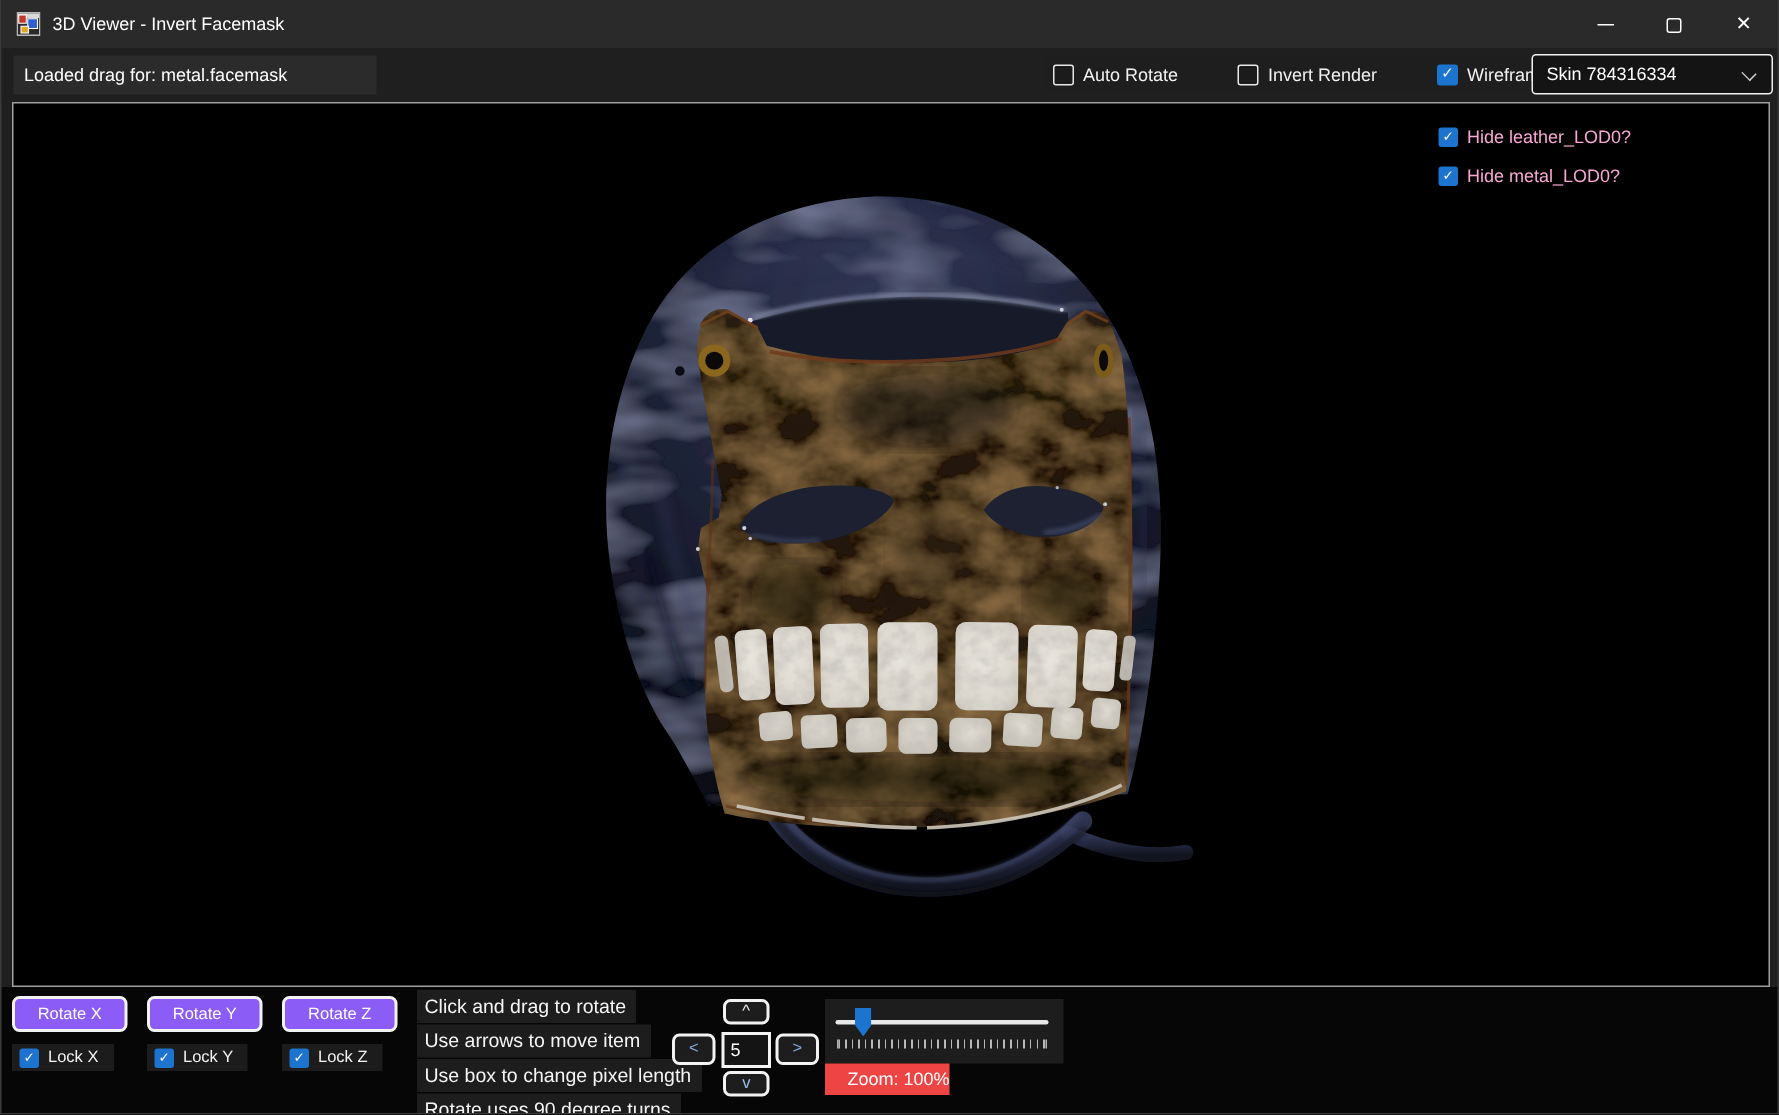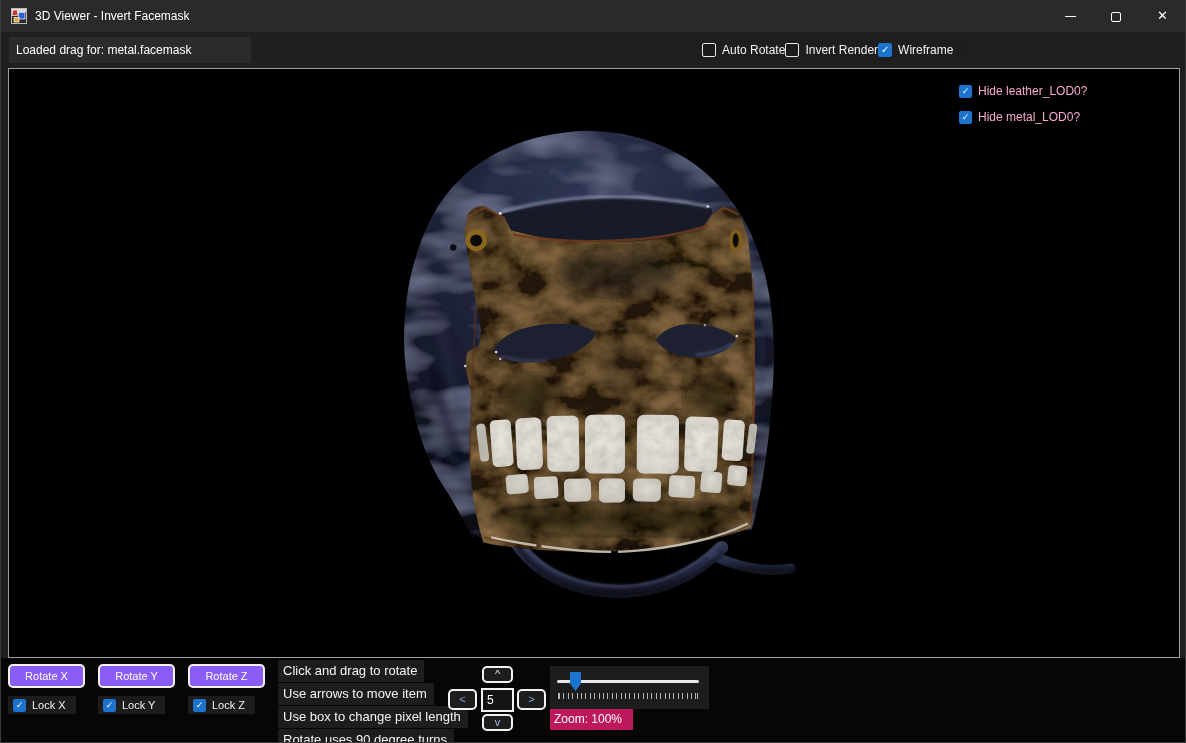--- a/index.html
+++ b/index.html
@@ -16,21 +16,21 @@
   .winbtn { position:absolute; top:0; height:32px; color:#ffffff; text-align:center; line-height:32px; font-size:13px; cursor:default; }
   #btn-min { left:1046px; width:46px; }
   #btn-max { left:1092px; width:46px; }
   #btn-close { left:1138px; width:47px; }
   #btn-min .bar { display:inline-block; width:11px; height:1px; background:#fff; vertical-align:middle; }
   #btn-max .sq { display:inline-block; width:10px; height:10px; border:1px solid #fff; vertical-align:middle; border-radius:2px; }
   
   #topstrip { position:absolute; left:0; top:32px; width:100%; height:36px; background:#1f1f1f; }
   #loaded-box { position:absolute; left:8px; top:5px; width:242px; height:26px; background:#2b2b2b; color:#fff;
     font-size:12px; line-height:26px; padding-left:7px; white-space:nowrap; overflow:hidden; }
-  #cb-strip { position:absolute; left:695px; top:6px; height:23px; background:#1e1e1e; display:flex; align-items:center; padding:0 14px 0 6px; }
+  #cb-strip { position:absolute; left:695px; top:6px; height:23px; background:#1e1e1e; display:flex; align-items:center; padding:0 14px 0 6px;gap:40px; }
   .cb { display:flex; align-items:center; cursor:default; }
   .cb .box { width:14px; height:14px; border:1.5px solid #e8e8e8; background:#1b1b1b; border-radius:2px;
     display:flex; align-items:center; justify-content:center; flex:0 0 auto; }
   .cb .box.checked { background:#1c74cf; border-color:#1c74cf; color:#fff; font-size:10px; font-weight:bold; line-height:1; }
   .cb .cb-label { color:#f2f2f2; font-size:12px; margin-left:6px; white-space:nowrap; }
   #cb-strip .cb { margin-right:0; }
   #cb-auto { margin-right:26px; } #cb-invert { margin-right:17px; }
   #skin-combo { position:absolute; left:1020px; top:4px; width:161px; height:27px; background:#141414;
     border:1.5px solid #f2f2f2; border-radius:3px; color:#fff; font-size:12px; line-height:24px; padding-left:9px; cursor:default; }
   #skin-combo .chev { position:absolute; right:11px; top:8px; width:8px; height:8px;
@@ -63,22 +63,22 @@
   #pad-down  { left:481px; top:56px; width:31px; height:17px; line-height:13px; color:#9fc0e8; }
   #pad-five { position:absolute; left:480px; top:30px; width:33px; height:24px; background:#141414; border:2px solid #f2f2f2;
     color:#fff; font-size:12px; padding-left:4px; font-family:"Liberation Sans","DejaVu Sans",sans-serif; }
   #slider-panel { position:absolute; left:549px; top:8px; width:159px; height:43px; background:#1d1d1d; }
   #slider-track { position:absolute; left:7px; right:10px; top:14px; height:3px; background:#e8e8e8; border-radius:2px; }
   #slider-thumb { position:absolute; left:20px; top:6px; width:11px; height:19px; background:#1c74cf;
     clip-path:polygon(0 0,100% 0,100% 60%,50% 100%,0 60%); }
   #slider-ticks { position:absolute; left:8px; right:11px; top:27px; height:6px;
     background:repeating-linear-gradient(90deg,#b9b9b9 0,#b9b9b9 1px,transparent 1px,transparent 4.4px);
     border-left:1px solid #b9b9b9; border-right:1px solid #b9b9b9; }
-  #zoom-label { position:absolute; left:549px; top:51px; width:83px; height:21px; background:#be185d;
-    color:#fff; font-size:12px; line-height:21px; padding-left:4px; white-space:nowrap; }
+  #zoom-label { position:absolute; left:549px; top:51px; width:83px; height:21px; background:#ef4444;
+    color:#fff; font-size:12px; line-height:21px; padding-left:15px; white-space:nowrap; }
 </style>
 </head>
 <body>
 
 <div id="window">
 
   <div id="titlebar">
     <svg id="app-icon" viewBox="0 0 16 16">
       <rect x="0.5" y="0.5" width="15" height="15" fill="none" stroke="#b9b9b9"></rect>
       <rect x="1" y="1" width="14" height="3" fill="#d9d9d9"></rect>
@@ -105,20 +105,24 @@
         <span class="cb-label">Invert Render</span>
       </label>
       <label class="cb" id="cb-wire">
         <span class="box checked">
             <i>✓</i>
           </span>
         <span class="cb-label">Wireframe</span>
       </label>
     </div>
 
+    <div id="skin-combo">
+      <span>Skin 784316334</span>
+      <span class="chev"></span>
+    </div>
   </div>
 
   <div id="viewport">
     <svg id="model-canvas" viewBox="0 0 1172 590" preserveAspectRatio="none">
       <defs>
         <radialGradient id="gHood" cx="0.5" cy="0.22" r="0.85">
           <stop offset="0" stop-color="#323858"></stop>
             <stop offset="0.45" stop-color="#20243a"></stop>
           <stop offset="0.72" stop-color="#141626"></stop>
             <stop offset="1" stop-color="#090a12"></stop>

